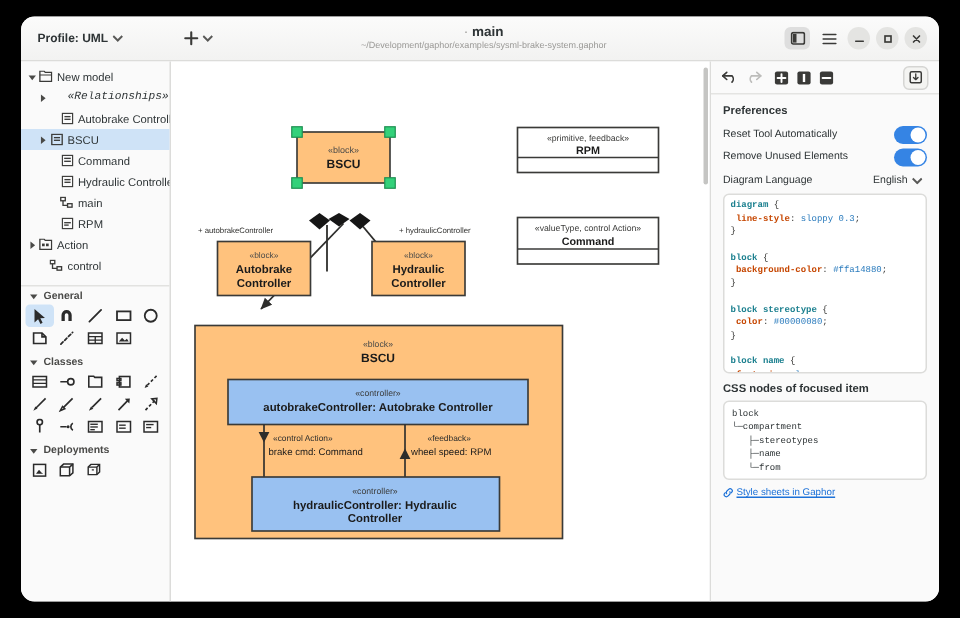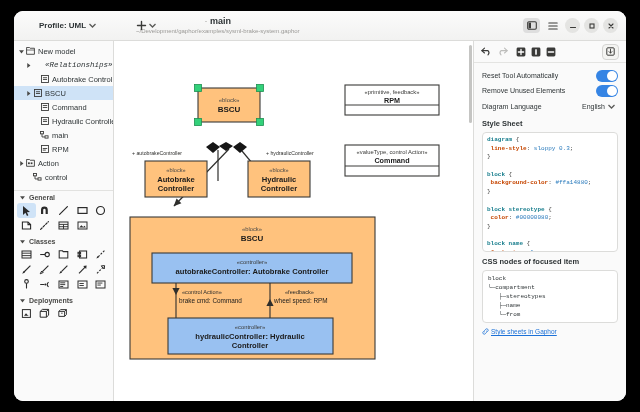--- a/index.html
+++ b/index.html
@@ -26,30 +26,30 @@
     height: 29px;
     display: flex;
     align-items: center;
     background: linear-gradient(180deg,#fbfbfb,#f2f2f1);
     border-bottom: 1px solid #dcdcda;
     flex: none;
     font-size: 9px;
   }
   .hb-left {
     width: 100px; display: flex; 
-    gap: 4px; padding-left: 22px; flex: none;
+    gap: 4px; padding-left: 8px; flex: none;
   }
   .profile-btn {
     display: flex; align-items: center; gap: 3px;
     font-size: 8px; font-weight: bold; color: #2e3436;
     padding: 2px 3px; border-radius: 4px;
   }
   .hb-mid {
     flex: 1; display: flex; align-items: center;
-    justify-content: flex-start; position: relative;
+    justify-content: center; position: relative;
   }
   .hb-addzone { position: absolute; left: 0px; display:flex; align-items:center; gap:2px;}
   .title-wrap { text-align: center; line-height: 1.15; }
   .title-main { font-size: 9px; font-weight: bold; color: #2e3436; }
   .title-main .dot { font-weight: normal; color: #9a9996; }
   .title-sub { font-size: 6px; color: #9a9996; margin-top: 1px; }
   .hb-right {
     display: flex; align-items: center; gap: 4px;
     padding-right: 8px; flex: none;
   }
@@ -690,20 +690,21 @@
         <div class="rtb-spacer"></div>
         <div class="rtb-box">
           <svg width="9" height="9" viewBox="0 0 9 9">
               <rect x="0.8" y="0.8" width="7.4" height="7.4" rx="1" fill="none" stroke="#3a3a38" stroke-width="1"></rect>
               <path d="M4.5 2.2 V6 M3 4.6 L4.5 6.1 L6 4.6" fill="none" stroke="#3a3a38" stroke-width="0.9" stroke-linecap="round" stroke-linejoin="round"></path>
             </svg>
         </div>
       </div>
 
       <div class="rcontent">
+        <div class="sec-title">Preferences</div>
 
         <div class="pref-row">
           <span class="pref-label">Reset Tool Automatically</span>
           <span class="toggle">
               <span class="knob"></span>
             </span>
         </div>
         <div class="pref-row">
           <span class="pref-label">Remove Unused Elements</span>
           <span class="toggle">
@@ -713,21 +714,20 @@
         <div class="pref-row" style="height:17px">
           <span class="pref-label">Diagram Language</span>
           <span class="combo">
             <span>English</span>
             <svg width="7" height="5" viewBox="0 0 7 5">
                 <path d="M0.5 1 L3.5 4 L6.5 1" fill="none" stroke="#5a5a58" stroke-width="1.3"></path>
               </svg>
           </span>
         </div>
 
-        <div class="sec-title" style="margin-top:4px">Style Sheet</div>
         <div class="codebox" style="height:112px">
             <div><span class="css-sel">diagram</span><span class="css-pun"> {</span></div>
             <div>&nbsp;<span class="css-prop">line-style</span><span class="css-pun">: </span><span class="css-val">sloppy 0.3</span><span class="css-pun">;</span></div>
             <div class="css-pun">}</div>
             <div>&nbsp;</div>
             <div><span class="css-sel">block</span><span class="css-pun"> {</span></div>
             <div>&nbsp;<span class="css-prop">background-color</span><span class="css-pun">: </span><span class="css-val">#ffa14880</span><span class="css-pun">;</span></div>
             <div class="css-pun">}</div>
             <div>&nbsp;</div>
             <div><span class="css-sel">block stereotype</span><span class="css-pun"> {</span></div>

